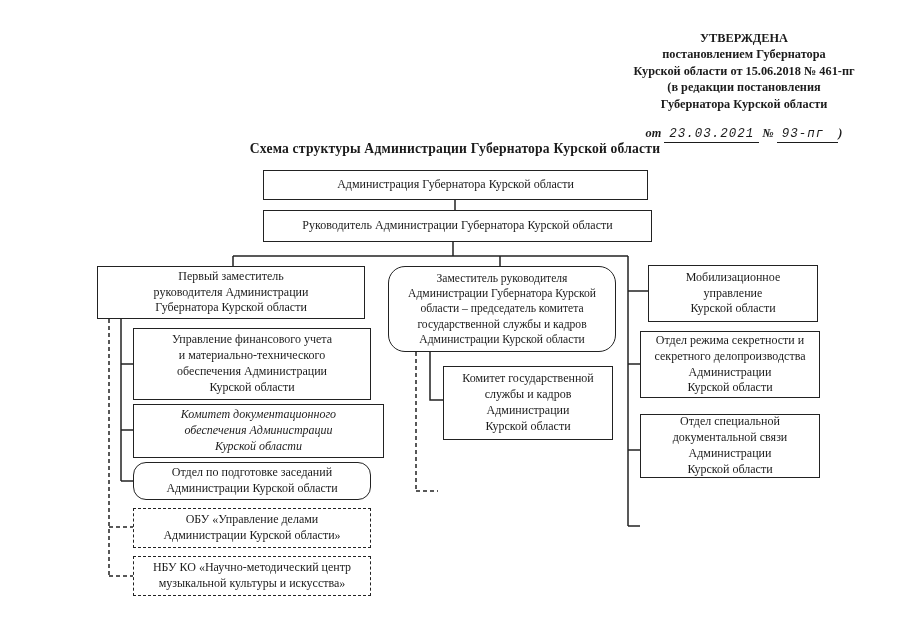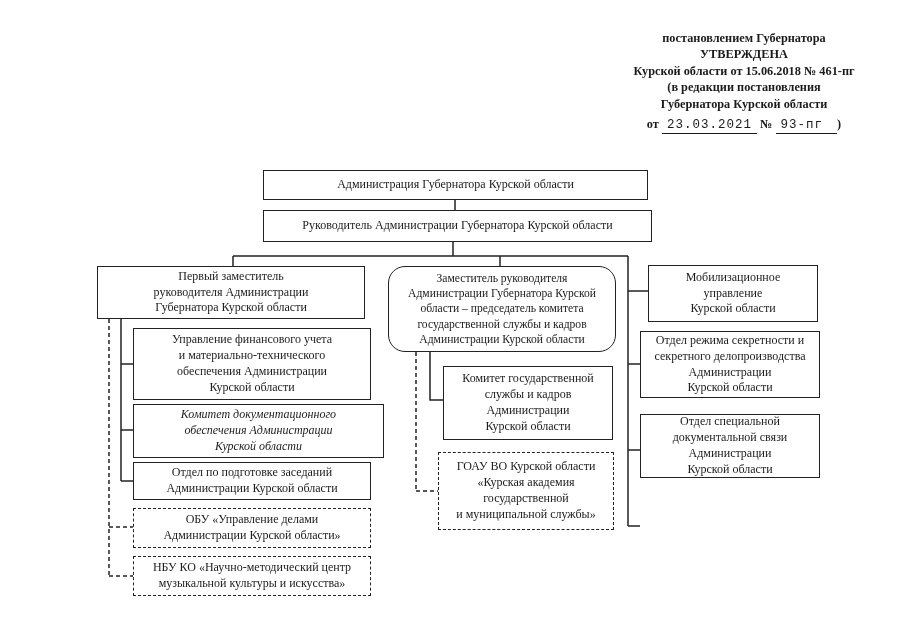--- a/index.html
+++ b/index.html
@@ -11,21 +11,21 @@
     font-family:"Liberation Serif", serif;
     color:#1b1b1b;
     overflow:hidden;
   }
   
   .approval{
     position:absolute; left:588px; top:30px; width:312px;
     text-align:center; font-weight:bold;
     font-size:12.3px; line-height:16.4px;
   }
-  .approval-last{margin-top:4px; font-weight:bold;}
+  .approval-last{margin-top:13px; font-weight:bold;font-style:italic;}
   .fill{
     font-family:"Liberation Mono", monospace;
     font-weight:normal;
     font-size:12.5px;
     letter-spacing:1px;
     border-bottom:1.3px solid #1b1b1b;
     padding:0 5px 1px 5px;
   }
   .fill.num{padding-right:14px;}
   
@@ -50,28 +50,29 @@
   .box.bsmall{font-size:11.6px;border-radius:17px;}
   
   #wires{position:absolute; left:0; top:0; width:905px; height:640px; pointer-events:none;}
 </style>
 </head>
 <body>
 
 <div id="page">
 
   <div class="approval">
+    <div>УТВЕРЖДЕНА</div>
     <div>постановлением Губернатора</div>
-    <div>УТВЕРЖДЕНА</div>
     <div>Курской области от 15.06.2018 № 461-пг</div>
     <div>(в редакции постановления</div>
     <div>Губернатора Курской области</div>
     <div class="approval-last"><span>от</span> <span class="fill">23.03.2021</span> <span>№</span> <span class="fill num">93-пг</span><span>)</span></div>
   </div>
 
+  <div class="doc-title">Схема структуры Администрации Губернатора Курской области</div>
 
   <svg id="wires" viewBox="0 0 905 640" xmlns="http://www.w3.org/2000/svg">
     <g stroke="#222" stroke-width="1.5" fill="none">
 
       <path d="M455,200 V210"></path>
 
       <path d="M453,242 V256"></path>
 
       <path d="M233,256 H628"></path>
 
@@ -108,40 +109,36 @@
   <div class="box" style="left:97px; top:266px; width:268px; height:53px;">Первый заместитель
 руководителя Администрации
 Губернатора Курской области</div>
   <div class="box" style="left:133px; top:328px; width:238px; height:72px;">Управление финансового учета
 и материально-технического
 обеспечения Администрации
 Курской области</div>
   <div class="box" style="left:133px; top:404px; width:251px; height:54px;font-style:italic;">Комитет документационного
 обеспечения Администрации
 Курской области</div>
-  <div class="box" style="left:133px; top:462px; width:238px; height:38px;">Отдел по подготовке заседаний
+  <div class="box" style="left:133px; top:462px; width:238px; height:38px;border-radius:13px;">Отдел по подготовке заседаний
 Администрации Курской области</div>
   <div class="box dashed" style="left:133px; top:508px; width:238px; height:40px;">ОБУ «Управление делами
 Администрации Курской области»</div>
   <div class="box dashed" style="left:133px; top:556px; width:238px; height:40px;">НБУ КО «Научно-методический центр
 музыкальной культуры и искусства»</div>
 
   <div class="box bsmall" style="left:388px; top:266px; width:228px; height:86px;">Заместитель руководителя
 Администрации Губернатора Курской
 области – председатель комитета
 государственной службы и кадров
 Администрации Курской области</div>
   <div class="box" style="left:443px; top:366px; width:170px; height:74px;">Комитет государственной
 службы и кадров
 Администрации
 Курской области</div>
-  <div class="box dashed" style="left:438px; top:452px; width:176px; height:78px;">ГОАУ ВО Курской области
-«Курская академия
-государственной
-и муниципальной службы»</div>
 
   <div class="box" style="left:648px; top:265px; width:170px; height:57px;">Мобилизационное
 управление
 Курской области</div>
   <div class="box" style="left:640px; top:331px; width:180px; height:67px;">Отдел режима секретности и
 секретного делопроизводства
 Администрации
 Курской области</div>
   <div class="box" style="left:640px; top:414px; width:180px; height:64px;">Отдел специальной
 документальной связи

